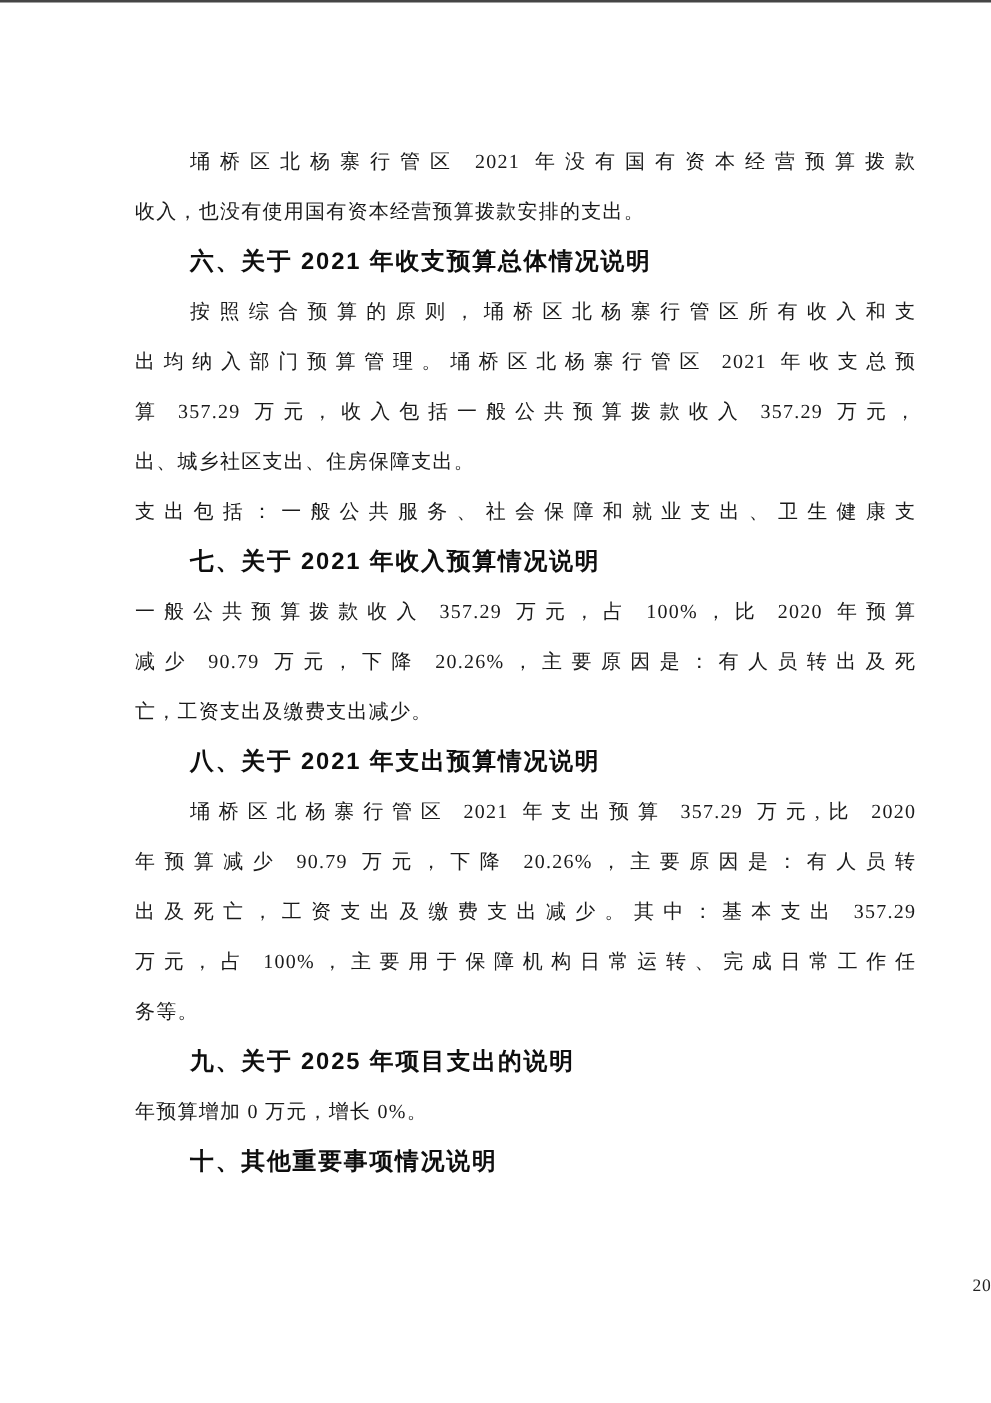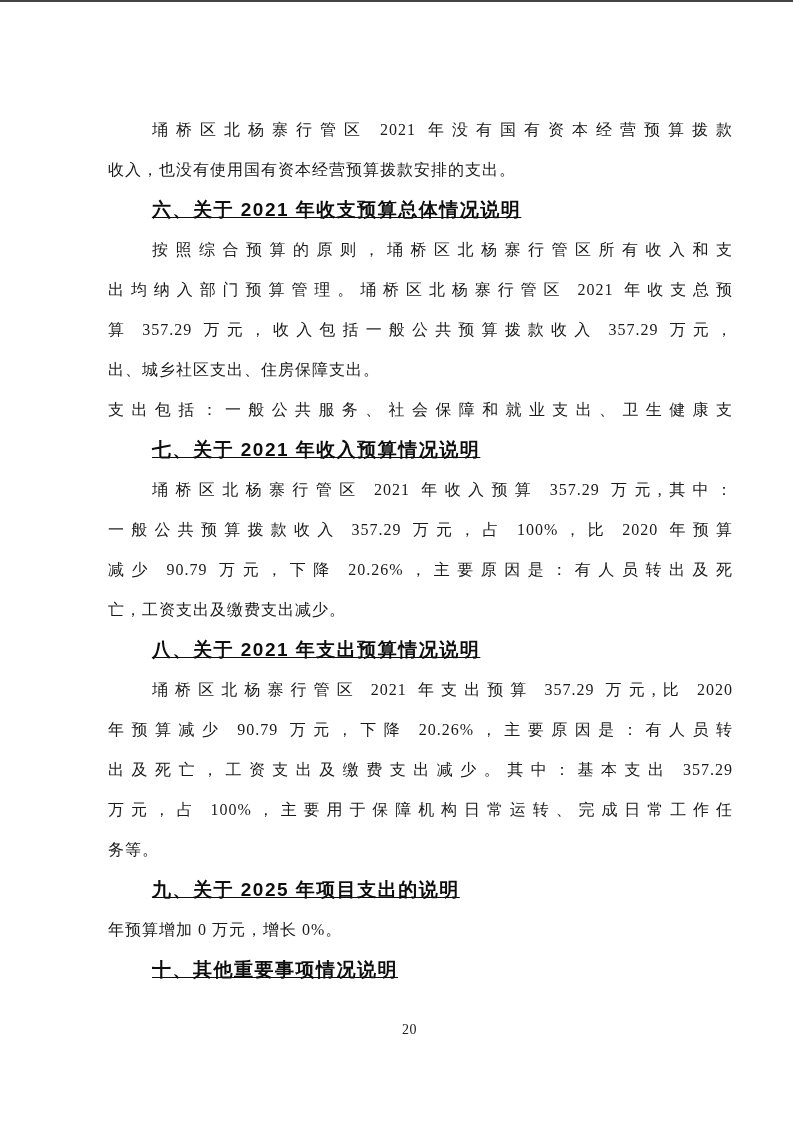--- a/index.html
+++ b/index.html
@@ -49,28 +49,27 @@
   
   .ln.ind {
     padding-left: 44px;
   }
   .ln.hd {
     font-family: "Liberation Sans", sans-serif;
     font-weight: bold;
     font-size: 19px;
     letter-spacing: 1.5px;
     color: #0e0e0e;
-    text-decoration: underline;
   }
   .page-number {
     position: absolute;
     top: 1022px;
     left: 0;
     width: 793px;
-    text-align: center;
+    text-align: right;
     text-indent: 26px;
     font-family: "Liberation Serif", serif;
     font-size: 14px;
     letter-spacing: 0.5px;
     color: #222222;
   }
 </style>
 </head>
 <body>
 
@@ -82,21 +81,20 @@
   <div class="ln">收入，也没有使用国有资本经营预算拨款安排的支出。</div>
 
   <div class="ln hd ind">六、关于 2021 年收支预算总体情况说明</div>
   <div class="ln j ind">按照综合预算的原则，埇桥区北杨寨行管区所有收入和支</div>
   <div class="ln j">出均纳入部门预算管理。埇桥区北杨寨行管区 2021 年收支总预</div>
   <div class="ln j">算 357.29 万元，收入包括一般公共预算拨款收入 357.29 万元，</div>
   <div class="ln">出、城乡社区支出、住房保障支出。</div>
   <div class="ln j">支出包括：一般公共服务、社会保障和就业支出、卫生健康支</div>
 
   <div class="ln hd ind">七、关于 2021 年收入预算情况说明</div>
-  <div class="ln j ind">埇桥区北杨寨行管区 2021 年收入预算 357.29 万元,其中：</div>
   <div class="ln j">一般公共预算拨款收入 357.29 万元，占 100%，比 2020 年预算</div>
   <div class="ln j">减少 90.79 万元，下降 20.26%，主要原因是：有人员转出及死</div>
   <div class="ln">亡，工资支出及缴费支出减少。</div>
 
   <div class="ln hd ind">八、关于 2021 年支出预算情况说明</div>
   <div class="ln j ind">埇桥区北杨寨行管区 2021 年支出预算 357.29 万元,比 2020</div>
   <div class="ln j">年预算减少 90.79 万元，下降 20.26%，主要原因是：有人员转</div>
   <div class="ln j">出及死亡，工资支出及缴费支出减少。其中：基本支出 357.29</div>
   <div class="ln j">万元，占 100%，主要用于保障机构日常运转、完成日常工作任</div>
   <div class="ln">务等。</div>

